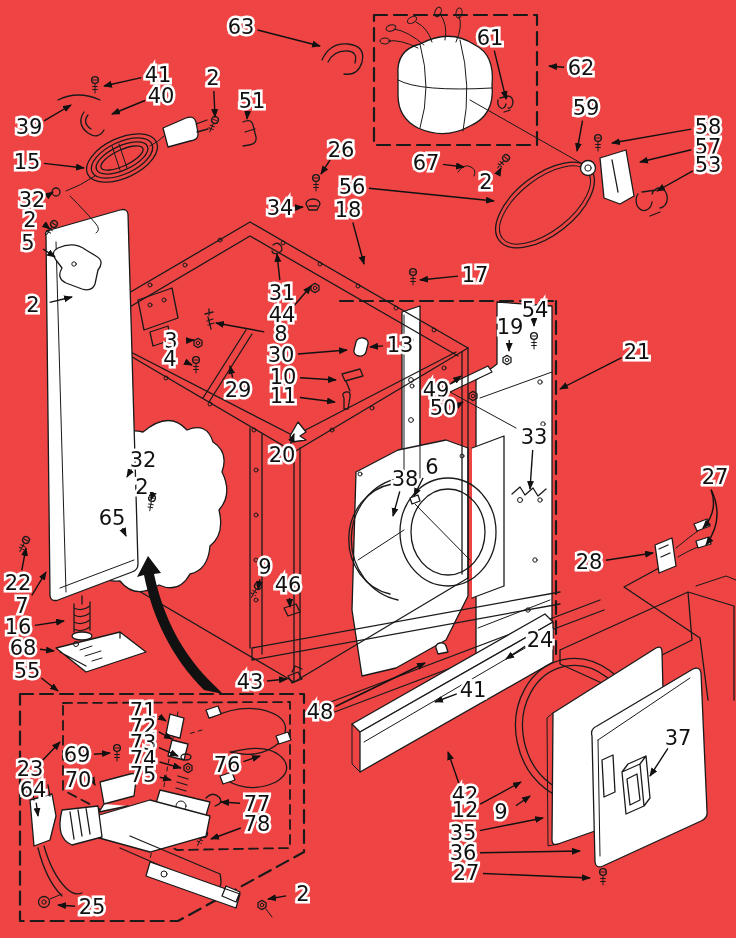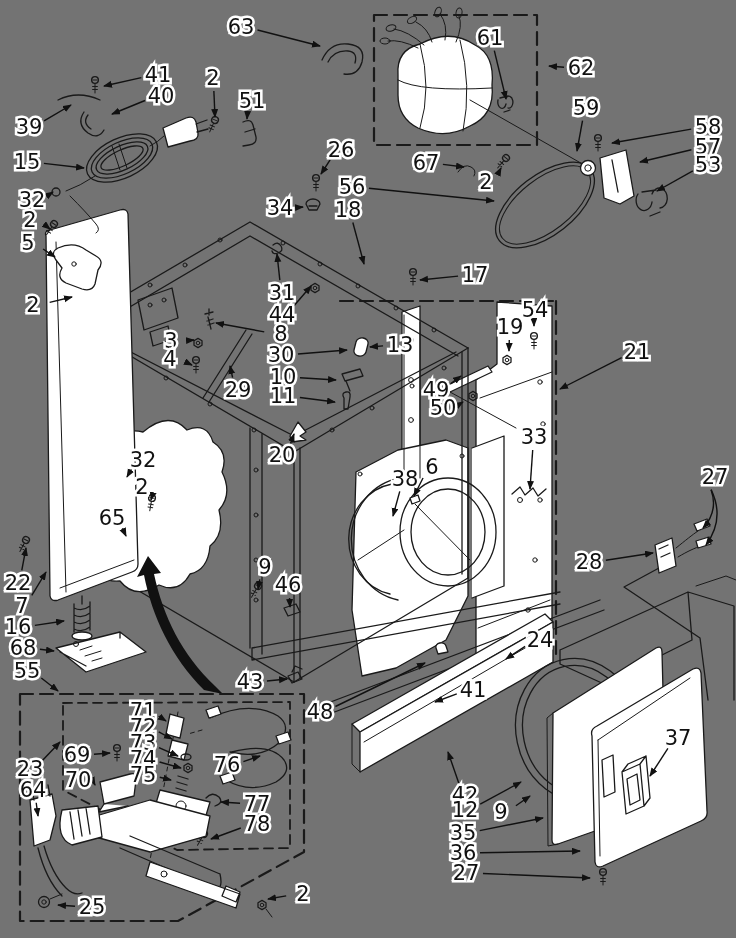--- a/index.html
+++ b/index.html
@@ -1,17 +1,17 @@
 <!DOCTYPE html>
 <html><head>
 <meta charset="utf-8">
 <style>
   html,body{margin:0;padding:0;background:#fff;}
   body{width:736px;height:938px;font-family:"DejaVu Sans",sans-serif;}
-  #stage{position:relative;width:736px;height:938px;background:#737373;overflow:hidden;}
+  #stage{position:relative;width:736px;height:938px;background:#ef4444;overflow:hidden;}
   svg{display:block;}
   .art{stroke:#1a1a1a;stroke-width:1.3;fill:none;stroke-linecap:round;stroke-linejoin:round;}
   .artw{stroke:#1a1a1a;stroke-width:1.3;fill:#ffffff;stroke-linecap:round;stroke-linejoin:round;}
   .thin{stroke-width:1;}
   .dash-big{stroke-dasharray:13 7;stroke-width:2.2;}
   .dash-med{stroke-dasharray:9 6;stroke-width:1.8;}
   .dash-sm{stroke-dasharray:4 4;stroke-width:1;}
   .blackfill{fill:#111;stroke:none;}
   .callout-text{font-family:"DejaVu Sans",sans-serif;font-size:21px;fill:#111;
     paint-order:stroke;stroke:#ffffff;stroke-width:5px;font-weight:400;}

